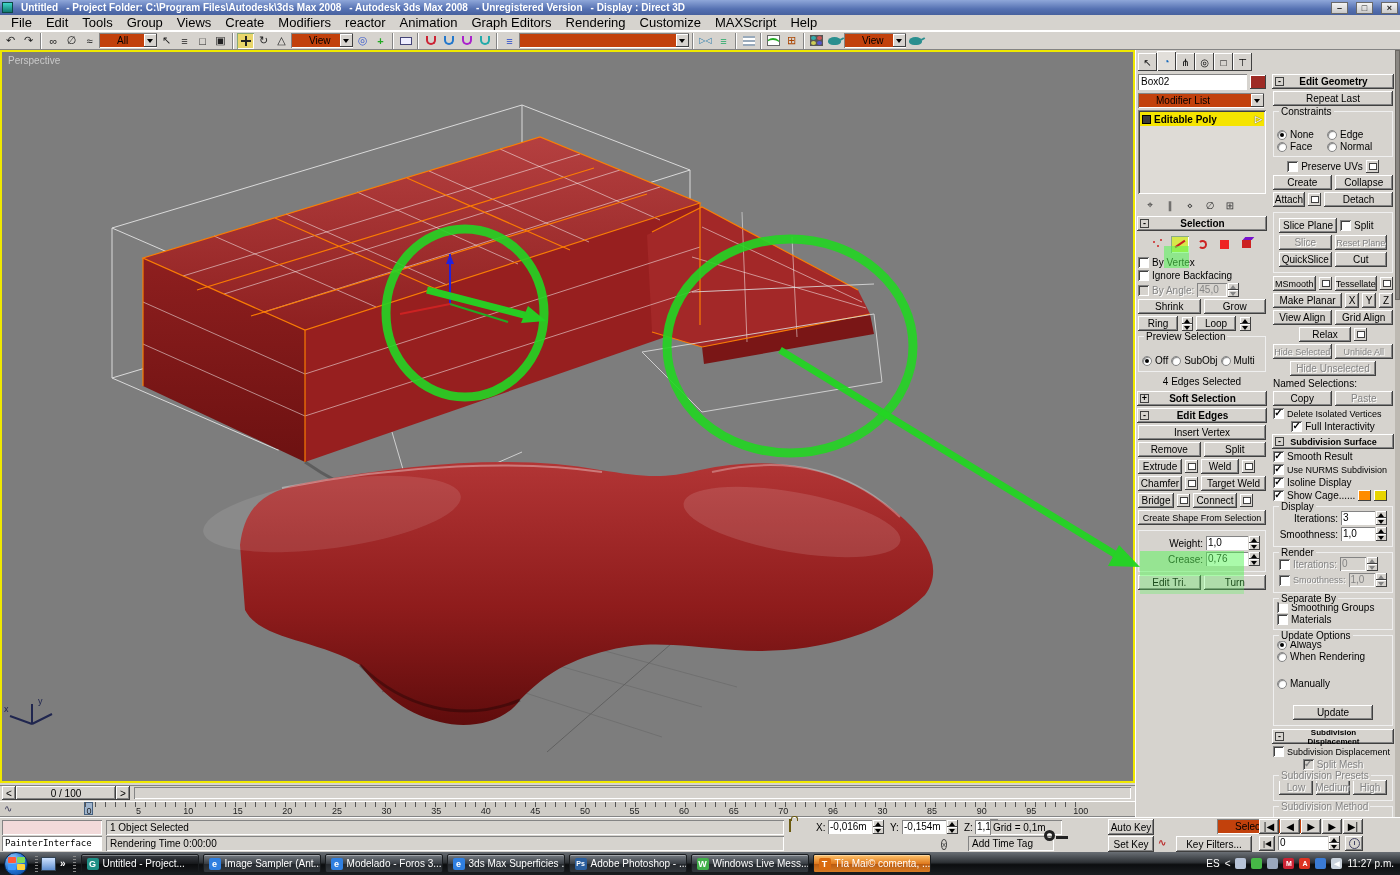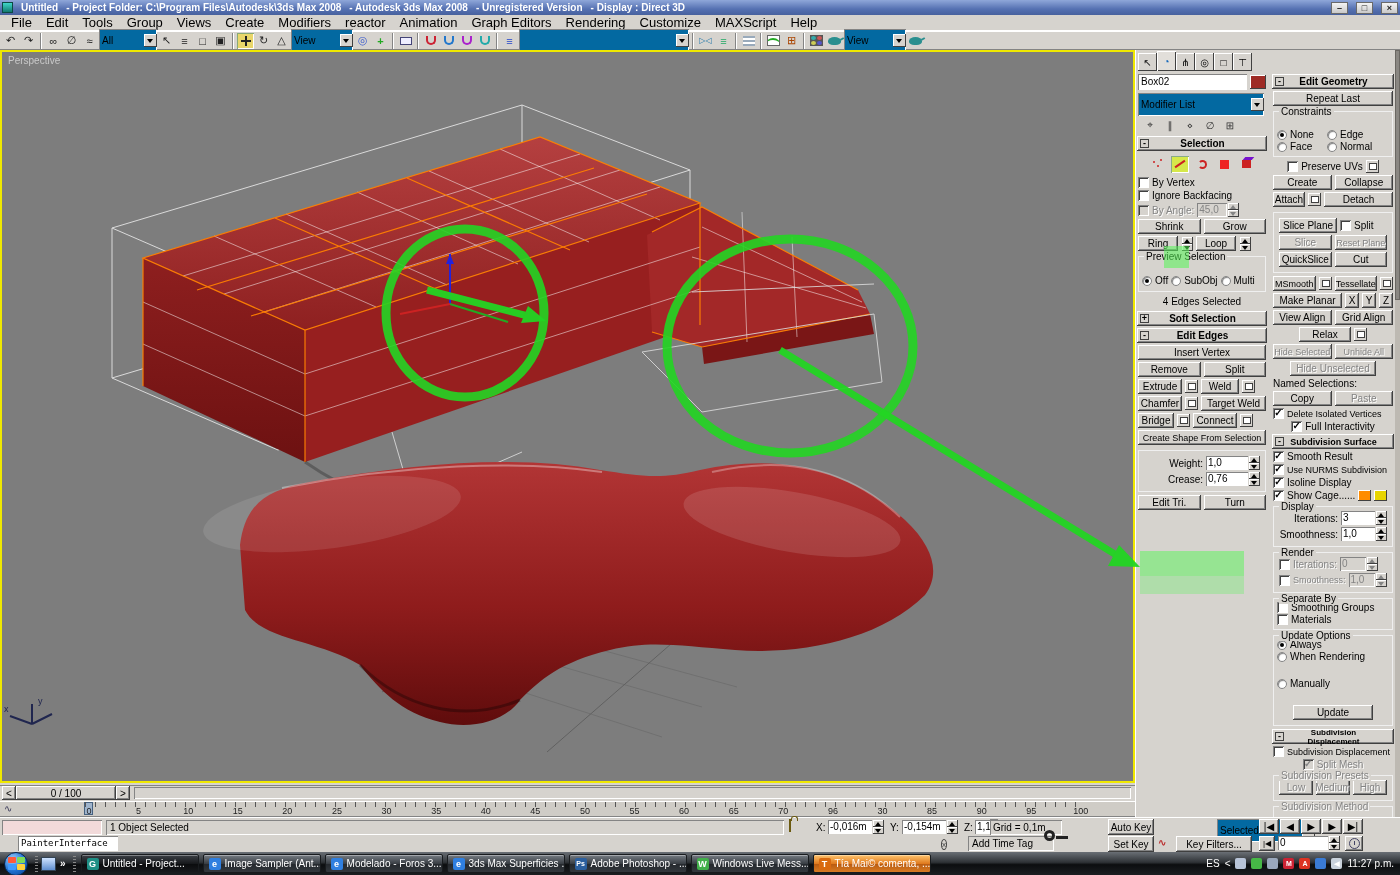--- a/index.html
+++ b/index.html
@@ -37,21 +37,21 @@
 #titlebar .appicon{width:11px;height:11px;background:linear-gradient(#3fd6c8,#127a70);border:1px solid #0b4a44;flex:none}
 #titlebar .seg{white-space:nowrap}
 #titlebar .spacer{flex:1}
 .winbtn{width:17px;height:12px;background:linear-gradient(#f4f4f4,#c9c9c9);border:1px solid #6a6a6a;color:#222;font-size:9px;line-height:10px;text-align:center;font-weight:bold}
 #menubar{height:16px;display:flex;align-items:center;padding-left:4px;gap:0;background:#d6d3ce;border-bottom:1px solid #fff}
 #menubar .mi{padding:15px 7px;font-size:13px}
 #toolbar{height:19px;display:flex;align-items:center;padding:0 2px;gap:1px;background:#d6d3ce;box-shadow:inset 0 1px #fff,inset 0 -1px #848484}
 .ticon{width:17px;height:16px;display:flex;align-items:center;justify-content:center;font-size:11px;flex:none;color:#222}
 .ticon.hl{background:#e9d66a;box-shadow:inset 1px 1px #8a7, inset -1px -1px #fff}
 .tsep{width:2px;height:16px;box-shadow:inset 1px 0 #848484,inset -1px 0 #fff;margin:0 2px;flex:none}
-.tdrop{height:23px;background:#0369a1;box-shadow:inset 1px 1px #848484,inset -1px -1px #fff;display:flex;align-items:center;font-size:10px;padding-left:3px;flex:none}
+.tdrop{height:15px;background:#c2410c;box-shadow:inset 1px 1px #848484,inset -1px -1px #fff;display:flex;align-items:center;font-size:10px;padding-left:18px;flex:none}
 .tdrop .da{width:13px;height:13px;margin-left:auto;background:#d6d3ce;box-shadow:inset -1px -1px #404040,inset 1px 1px #fff;position:relative}
 .tdrop .da::after{content:"";position:absolute;left:3px;top:5px;border-left:3px solid transparent;border-right:3px solid transparent;border-top:4px solid #000}
 
 .i-mag{width:10px;height:9px;border:2px solid #c23;border-top:none;border-radius:0 0 6px 6px;position:relative}
 .i-kbd{width:12px;height:8px;background:#eef;border:1px solid #447}
 .i-stack{width:12px;height:10px;background:repeating-linear-gradient(#9ab 0 2px,#fff 2px 4px)}
 .i-curve{width:13px;height:11px;background:#fff;border:1px solid #666;position:relative;overflow:hidden}
 .i-curve::after{content:"";position:absolute;left:-3px;top:2px;width:16px;height:14px;border-top:2px solid #2a2;border-radius:50%}
 .i-mat{width:13px;height:11px;background:#555;display:grid;grid-template-columns:1fr 1fr;padding:1px;gap:1px}
 .i-mat b{border-radius:50%;background:#3aa}.i-mat b:nth-child(2){background:#c55}.i-mat b:nth-child(3){background:#cc5}.i-mat b:nth-child(4){background:#55c}
@@ -94,21 +94,21 @@
 .edgeline{width:12px;height:2px;background:#c22;transform:rotate(-35deg)}
 .bordc{width:9px;height:9px;border:2px solid #c22;border-radius:50%;border-left-color:transparent}
 .polysq{width:9px;height:9px;background:#e22}
 .cube{width:9px;height:8px;background:#c22;position:relative}
 .cube::after{content:"";position:absolute;left:2px;top:-3px;width:9px;height:3px;background:#71c;transform:skewX(-40deg)}
 .stat{ text-align:center;margin:4px 0}
 
 #status{position:absolute;left:0;top:817px;width:1400px;height:35px;background:#d6d3ce;border-top:1px solid #fff}
 .srow{position:absolute;left:0;width:1400px;height:17px}
 #listener{position:absolute;left:2px;top:1px;width:100px;height:15px;background:#f2dada;box-shadow:inset 1px 1px #848484,inset -1px -1px #fff}
-#painter{position:absolute;left:18px;top:0;width:100px;height:15px;background:#fff;box-shadow:inset 1px 1px #848484,inset -1px -1px #fff;font-family:"DejaVu Sans Mono",monospace;font-size:9px;padding:2px 3px}
+#painter{position:absolute;left:2px;top:0;width:100px;height:15px;background:#fff;box-shadow:inset 1px 1px #848484,inset -1px -1px #fff;font-family:"DejaVu Sans Mono",monospace;font-size:9px;padding:2px 3px}
 .promptf{position:absolute;left:106px;width:678px;height:15px;background:#d6d3ce;box-shadow:inset 1px 1px #848484,inset -1px -1px #fff;padding:2px 4px;font-size:10px}
 .i-lock{width:9px;height:7px;background:#caa93a;border:1px solid #6b5a10;position:relative;margin-top:4px}
 .i-lock::before{content:"";position:absolute;left:1px;top:-4px;width:5px;height:4px;border:1px solid #6b5a10;border-bottom:none;border-radius:3px 3px 0 0}
 .i-key{position:absolute;left:1036px;top:4px;width:26px;height:26px;display:flex;align-items:center;justify-content:center}
 .i-key .ring{width:11px;height:11px;border:3px solid #222;border-radius:50%;position:relative}
 .i-key .ring::after{content:"";position:absolute;left:9px;top:3px;width:12px;height:3px;background:#222}
 .i-globe{width:12px;height:12px;border:1px solid #444;border-radius:50%;font-size:8px;line-height:11px;text-align:center;color:#444}
 .i-clockb{width:11px;height:11px;border:1px solid #446;border-radius:50%;position:relative}
 .i-clockb::after{content:"";position:absolute;left:4px;top:2px;width:1px;height:4px;background:#446}
 .pbtn{width:20px;height:15px}
@@ -371,20 +371,27 @@
       <span class="tab">⊤</span>
     </div>
     <div id="objrow">
       <span id="objname">Box02</span>
       <span id="objcolor" style="background: rgb(158, 43, 37);"></span>
     </div>
     <div class="tdrop" style="margin:0 2px;width:126px">
         <span>Modifier List</span>
         <span class="da"></span>
       </div>
+    <div id="modstack">
+      <div id="stackrow">
+        <span class="bulb"></span>
+        <span>Editable Poly</span>
+        <span class="subicon">▷</span>
+      </div>
+    </div>
     <div id="stackbtns">
       <span class="sbi">⌖</span>
       <span class="sbi">∥</span>
       <span class="sbi">⋄</span>
       <span class="sbi">∅</span>
       <span class="sbi">⊞</span>
     </div>
 
     <div class="roll">
         <span class="pm">-</span>
@@ -800,20 +807,21 @@
         <span class="da"></span>
       </span>
     <span class="btn pbtn" style="position:absolute;left:1259px;top:0">|◀</span>
     <span class="btn pbtn" style="position:absolute;left:1280px;top:0">◀</span>
     <span class="btn pbtn" style="position:absolute;left:1301px;top:0">▶</span>
     <span class="btn pbtn" style="position:absolute;left:1322px;top:0">▶</span>
     <span class="btn pbtn" style="position:absolute;left:1343px;top:0">▶|</span>
   </div>
   <div class="srow" style="top:18px">
     <span id="painter">PainterInterface</span>
+    <span class="promptf" style="top:0">Rendering Time  0:00:00</span>
     <span style="position:absolute;left:941px;top:2px"><span class="i-globe">x</span></span>
     <span style="position:absolute;left:968px;top:0;width:86px;height:15px;background:#d6d3ce;box-shadow:inset 1px 1px #848484,inset -1px -1px #fff;padding:2px 4px">Add Time Tag</span>
     <span class="btn" style="position:absolute;left:1108px;top:0;width:46px;height:16px">Set Key</span>
     <span style="position:absolute;left:1158px;top:1px;color:#b33;font-weight:bold">∿</span>
     <span class="btn" style="position:absolute;left:1176px;top:0;width:76px;height:16px">Key Filters...</span>
     <span class="btn" style="position:absolute;left:1259px;top:0;width:16px;height:15px;font-size:8px">|◀</span>
     <span class="spin" style="position:absolute;left:1278px;top:0">
         <span class="sf" style="width:50px">0</span>
         <span class="sp">
           <i class="u"></i>

